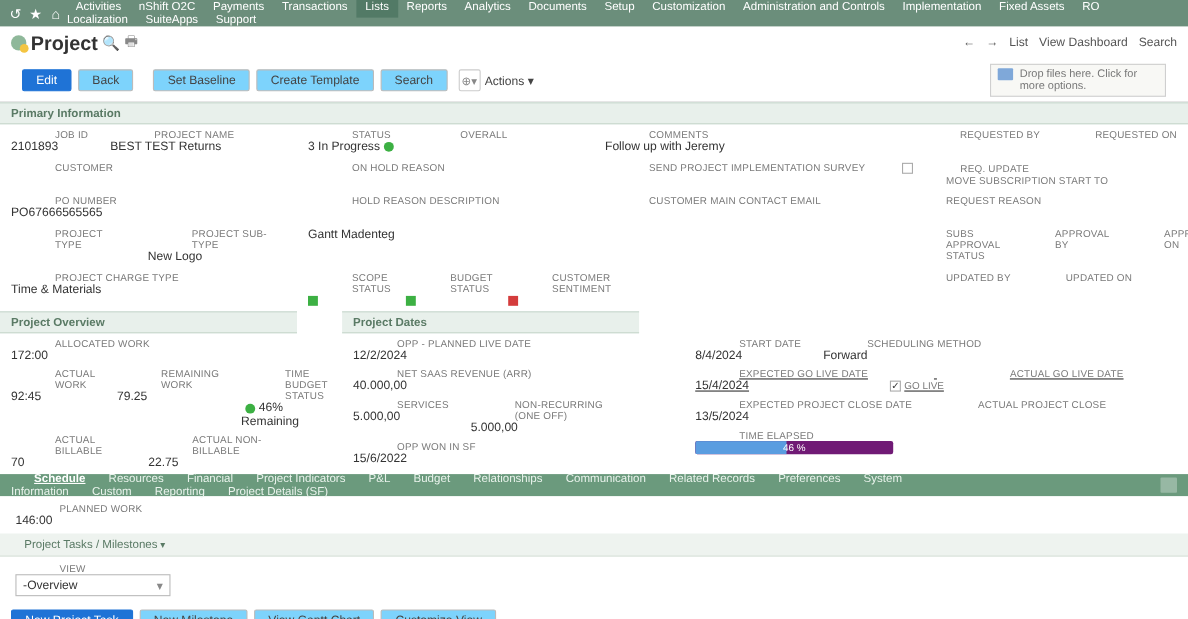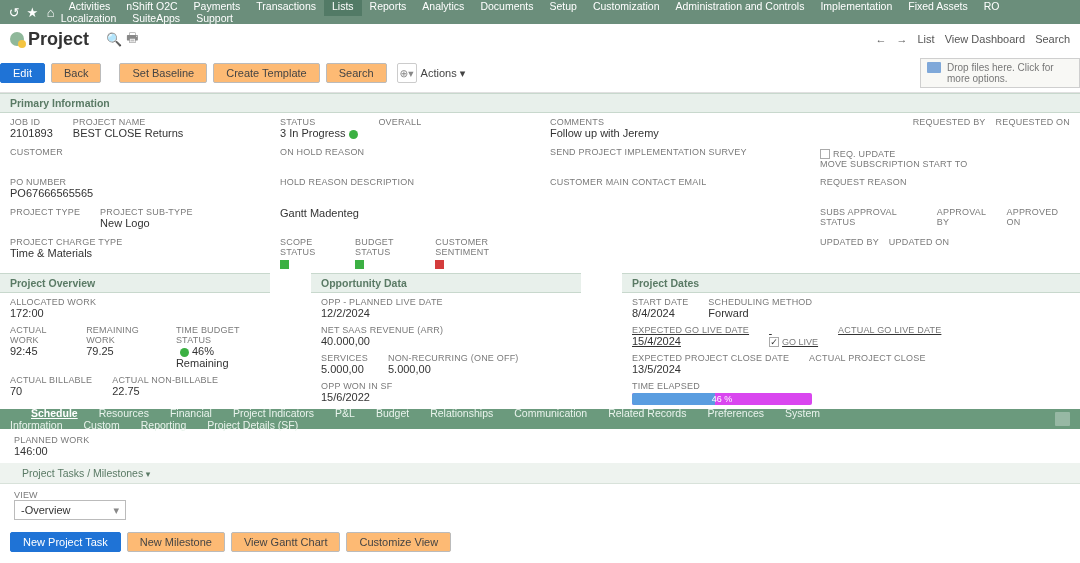--- a/index.html
+++ b/index.html
@@ -4,57 +4,57 @@
 <style>
 * { box-sizing: border-box; margin: 0; padding: 0; }
 body { font-family: Arial, Helvetica, sans-serif; font-size: 10.5px; color: #333; background: #fff; width: 1080px; }
 .topnav { background: #6b8e7b; height: 24px; display: flex; align-items: center; padding: 0 6px; gap: 2px; }
 .topnav .icon { color: #fff; font-size: 13px; width: 18px; text-align: center; cursor: pointer; }
 .topnav .item { color: #fff; padding: 4px 8px; cursor: pointer; font-size: 10.5px; }
 .topnav .item.active { background: #527a66; }
 .header { display: flex; align-items: center; padding: 4px 10px; height: 30px; }
 .header .logo { width: 14px; height: 14px; background: #8fb89a; border-radius: 50%; margin-right: 4px; position:relative;}
 .header .logo::after{content:"";position:absolute;width:8px;height:8px;border-radius:50%;background:#f4c542;right:-2px;bottom:-2px;}
-.header h1 { font-size: 18px; font-weight: 700; color: #333; margin-right: 13px; }
+.header h1 { font-size: 18px; font-weight: 700; color: #333; margin-right: 0; }
 .header .hicon { color: #888; font-size: 13px; margin-left: 4px; cursor: pointer; }
 .header .right { margin-left: auto; display: flex; align-items: center; gap: 10px; color: #555; font-size: 11px; }
 .header .right span { cursor: pointer; }
-.toolbar { display: flex; align-items: center; padding: 4px 0; gap: 6px; border-bottom: 1px solid #e0e0e0; }
-.btn { border: 1px solid #bbb; background: #fdba74; padding: 3px 12px; border-radius: 2px; cursor: pointer; font-size: 11px; color:#444;}
+.toolbar { display: flex; align-items: center; padding: 4px 20px; gap: 6px; border-bottom: 1px solid #e0e0e0; }
+.btn { border: 1px solid #bbb; background: #7dd3fc; padding: 3px 12px; border-radius: 2px; cursor: pointer; font-size: 11px; color:#444;}
 .btn.primary { background: #1f73d6; color: #fff; border-color: #1f73d6; }
 .actions-wrap { display: flex; align-items: center; gap: 4px; margin-left: 4px; }
 .actions-icon { width: 20px; height: 20px; border: 1px solid #ccc; border-radius: 2px; display: flex; align-items: center; justify-content: center; cursor: pointer; color:#888;}
 .actions-text { color: #444; cursor: pointer; font-size: 11px; }
 .dropzone { margin-left: auto; border: 1px solid #cfcfcf; background: #f8f8f5; padding: 3px 10px 3px 26px; color: #777; position: relative; cursor: pointer; width: 160px; font-size:10px;}
 .dropzone .folder { position: absolute; left: 6px; top: 3px; width: 14px; height: 11px; background: #7fa8d9; border-radius: 1px; }
 .section-bar { background: #e8f0eb; border-top: 1px solid #c8d8cd; border-bottom: 1px solid #c8d8cd; padding: 3px 10px; color: #5a7a65; font-size: 10.5px; font-weight: 600; }
 .grid4 { display: grid; grid-template-columns: 25% 25% 25% 25%; }
 .cell { padding: 4px 10px; }
-.lbl { color: #7a7a7a; font-size: 9px; text-transform: uppercase; letter-spacing: 0.2px; display: block; }
+.lbl { color: #7a7a7a; font-size: 9px; text-transform: uppercase; letter-spacing: 0.2px; display: block; margin-left: 40px; }
 .val { color: #333; font-size: 11px; }
 .row { display: flex; gap: 20px; }
 .row > div {  }
 .dot { display:inline-block;width:9px;height:9px;border-radius:50%;vertical-align:middle;margin-left:4px;}
 .dot.green{background:#3cb043;}
 .sq{display:inline-block;width:9px;height:9px;vertical-align:middle;}
 .sq.green{background:#3cb043;}.sq.red{background:#d43c3c;}
 .cb { display:inline-block;width:10px;height:10px;border:1px solid #aaa;vertical-align:middle;margin-right:3px;}
 .cb.checked::after{content:"✓";font-size:9px;line-height:9px;color:#333;display:block;text-align:center;}
 .ovw { display: grid; grid-template-columns: 25% 25% 50%; gap: 41px; }
-.pbar { display:inline-block;height:12px;background:#d946ef;vertical-align:middle;position:relative;border-radius:2px;overflow:hidden;}
+.pbar { display:inline-block;height:12px;background:#701a75;vertical-align:middle;position:relative;border-radius:2px;overflow:hidden;}
 .pbar .fill{position:absolute;left:0;top:0;height:100%;background:#5a9de0;}
 .pbar .txt{position:absolute;left:50%;top:0;transform:translateX(-50%);font-size:9px;color:#fff;line-height:12px;}
 .tabs { background: #6b9a7d; display: flex; align-items: center; height: 20px; padding: 0 10px; gap: 16px; }
 .tabs .tab { color: #e9f3ec; font-size: 10.5px; cursor: pointer; padding-left: 21px; }
 .tabs .tab.active { color: #fff; text-decoration: underline; font-weight:600;}
 .tabs .right-icon{margin-left:auto;width:16px;height:14px;background:rgba(255,255,255,0.3);border-radius:1px;cursor:pointer;}
 .subhead { background: #eef3ef; padding: 4px 22px; color: #5a7a65; font-size: 10.5px; border-bottom:1px solid #d8e2da;display:flex;align-items:center;}
 .subhead .caret::after{content:" ▾";font-size:9px;}
 .tasks-bar { padding: 6px 10px; display: flex; gap: 6px; }
-.view-select { border: 1px solid #bbb; padding: 3px 24px 3px 6px; background: #fff; position: relative; width: 112px; cursor:pointer;font-size:11px;}
+.view-select { border: 1px solid #bbb; padding: 3px 24px 3px 6px; background: #fff; position: relative; width: 141px; cursor:pointer;font-size:11px;}
 .view-select::after{content:"▾";position:absolute;right:6px;top:3px;color:#888;}
 </style>
 </head>
 <body>
 
 <div class="topnav">
   <span class="icon">↺</span>
   <span class="icon">★</span>
   <span class="icon">⌂</span>
   <span id="topnav-items"><span class="item">Activities</span><span class="item">nShift O2C</span><span class="item">Payments</span><span class="item">Transactions</span><span class="item active">Lists</span><span class="item">Reports</span><span class="item">Analytics</span><span class="item">Documents</span><span class="item">Setup</span><span class="item">Customization</span><span class="item">Administration and Controls</span><span class="item">Implementation</span><span class="item">Fixed Assets</span><span class="item">RO Localization</span><span class="item">SuiteApps</span><span class="item">Support</span></span>
@@ -91,21 +91,21 @@
   </div>
 </div>
 
 <div class="section-bar">Primary Information</div>
 
 <div class="grid4">
 
   <div class="cell">
     <div class="row">
       <div><span class="lbl">JOB ID</span><span class="val">2101893</span></div>
-      <div><span class="lbl">PROJECT NAME</span><span class="val">BEST CLOSE Returns</span></div>
+      <div><span class="lbl">PROJECT NAME</span><span class="val">BEST TEST Returns</span></div>
     </div>
   </div>
   <div class="cell">
     <div class="row">
       <div><span class="lbl">STATUS</span><span class="val"><span>3 In Progress</span><span class="dot green"></span></span></div>
       <div>
           <span class="lbl">OVERALL</span>
         </div>
     </div>
   </div>
@@ -169,21 +169,20 @@
   <div class="cell">
       <div class="row" style="gap:10px;">
         <span class="lbl">UPDATED BY</span>
         <span class="lbl">UPDATED ON</span>
       </div>
     </div>
 </div>
 
 <div class="ovw">
   <div class="section-bar">Project Overview</div>
-  <div class="section-bar">Opportunity Data</div>
   <div class="section-bar">Project Dates</div>
 </div>
 
 <div class="ovw">
 
   <div class="cell">
     <span class="lbl">ALLOCATED WORK</span><span class="val">172:00</span>
     <div class="row" style="margin-top:6px;">
       <div><span class="lbl">ACTUAL WORK</span><span class="val">92:45</span></div>
       <div><span class="lbl">REMAINING WORK</span><span class="val">79.25</span></div>

